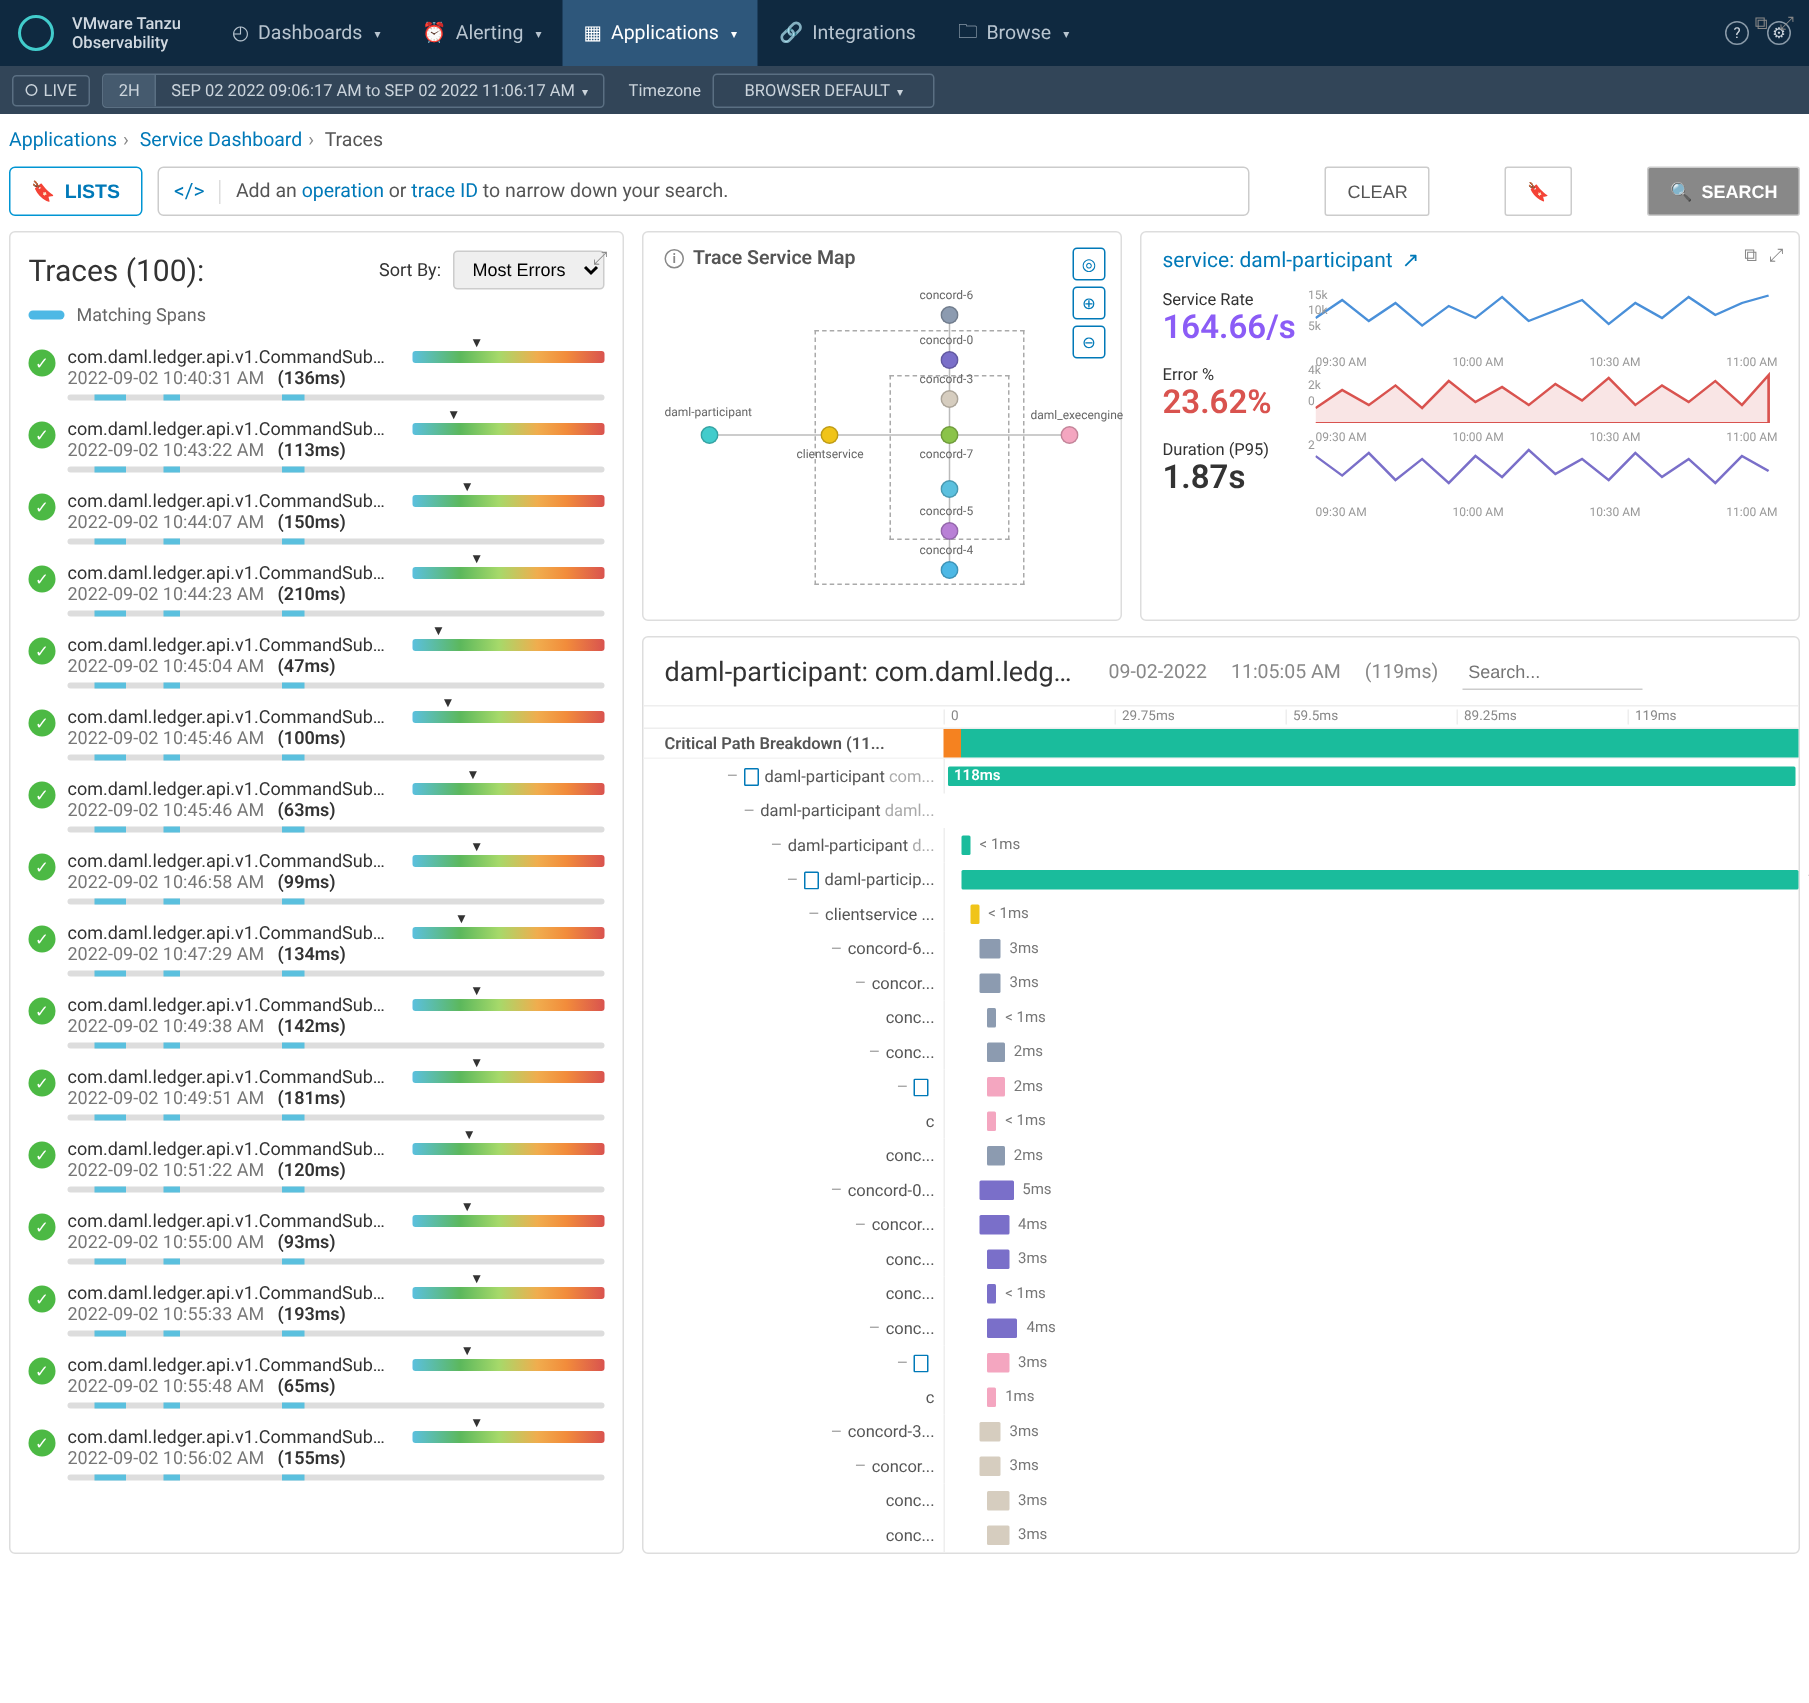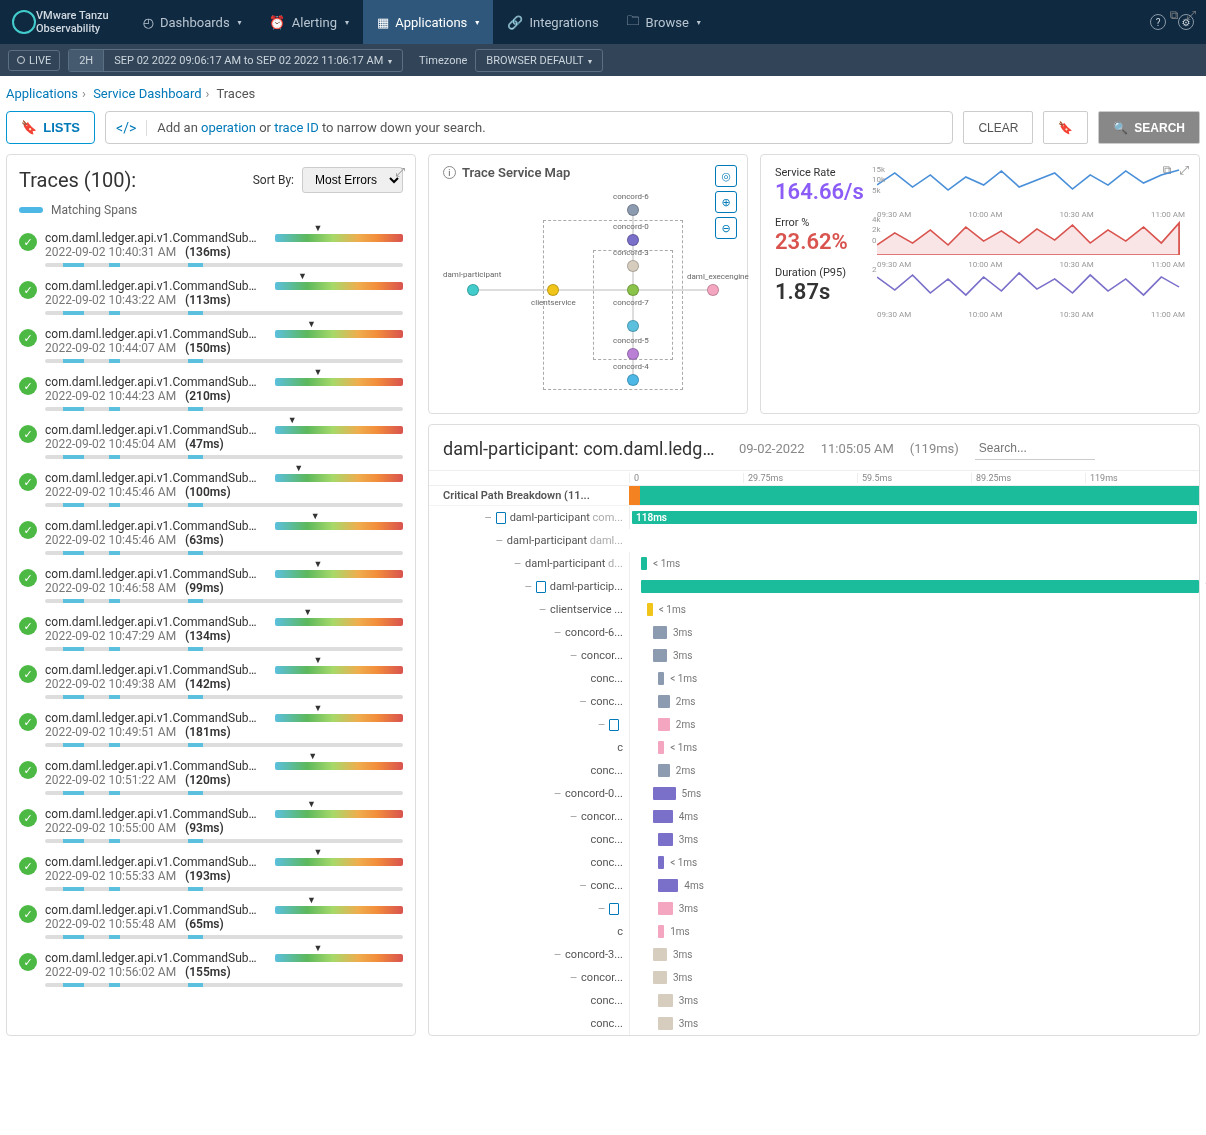--- a/index.html
+++ b/index.html
@@ -1,49 +1,49 @@
 <!DOCTYPE html>
 <html><head>
 <meta charset="utf-8">
 <style>
 * { box-sizing: border-box; margin: 0; padding: 0; }
 body { font-family: -apple-system, BlinkMacSystemFont, "Segoe UI", Roboto, sans-serif; font-size: 12px; color: #333; background: #fff; width: 1206px; overflow-x: hidden; }
 .topnav { background: #0f2940; height: 44px; display: flex; align-items: center; padding: 0 12px; color: #d0d8e0; }
-.logo { display: flex; align-items: center; gap: 0; margin-right: 20px; }
+.logo { display: flex; align-items: center; gap: 12px; margin-right: 20px; }
 .logo-icon { width: 24px; height: 24px; border: 2px solid #42cccc; border-radius: 50%; }
 .logo-text { font-size: 11px; line-height: 1.2; font-weight: 500; }
 .nav-items { display: flex; gap: 0; }
 .nav-item { padding: 0 14px; height: 44px; display: flex; align-items: center; gap: 6px; cursor: pointer; color: #b8c5d0; font-size: 13px; }
 .nav-item.active { background: #2e577b; color: #fff; }
 .caret { font-size: 8px; margin-left: 2px; }
 .topnav-right { margin-left: auto; display: flex; gap: 12px; align-items: center; }
 .help-icon, .gear-icon { width: 16px; height: 16px; border: 1.5px solid #8a9aa8; border-radius: 50%; font-size: 10px; display: flex; align-items: center; justify-content: center; cursor: pointer; }
 
 .timebar { background: #324558; height: 32px; display: flex; align-items: center; padding: 0 8px; gap: 8px; color: #cbd4dc; font-size: 11px; }
 .live-btn { border: 1px solid #5a6f82; border-radius: 3px; padding: 3px 8px; display: flex; align-items: center; gap: 4px; cursor: pointer; }
 .live-dot { width: 8px; height: 8px; border: 1.5px solid #cbd4dc; border-radius: 50%; }
 .time-group { border: 1px solid #5a6f82; border-radius: 3px; display: flex; overflow: hidden; }
 .time-seg { padding: 4px 10px; border-right: 1px solid #5a6f82; cursor: pointer; }
 .time-seg:last-child { border-right: none; }
 .time-seg.h2 { background: #455a6e; }
 .tz-label { margin-left: 8px; }
-.tz-select { border: 1px solid #5a6f82; border-radius: 3px; padding: 4px 10px; background: #324558; color: #cbd4dc; cursor: pointer; }
+.tz-select { border: 1px solid #5a6f82; border-radius: 3px; padding: 4px 20px; background: #324558; color: #cbd4dc; cursor: pointer; }
 
 .breadcrumb { padding: 10px 6px; font-size: 13px; color: #0079b8; }
 .breadcrumb a { color: #0079b8; text-decoration: none; }
 .breadcrumb .sep { color: #888; margin: 0 4px; }
 .breadcrumb .current { color: #555; }
 
 .searchbar { display: flex; gap: 10px; padding: 0 6px 10px; align-items: stretch; }
 .lists-btn { border: 1px solid #0095d3; color: #0079b8; border-radius: 4px; padding: 8px 14px; display: flex; align-items: center; gap: 6px; font-size: 13px; font-weight: 600; cursor: pointer; background: #fff; }
 .search-wrap { flex: 1; border: 1px solid #ccc; border-radius: 4px; display: flex; align-items: center; padding: 0 10px; gap: 10px; }
 .code-icon { color: #0079b8; font-size: 14px; border-right: 1px solid #ddd; padding-right: 10px; }
 .search-hint { color: #555; font-size: 13px; }
 .search-hint .link { color: #0079b8; }
-.clear-btn, .bk-btn, .srch-btn { border: 1px solid #ccc; border-radius: 2px; padding: 8px 14px; font-size: 12px; cursor: pointer; background: #fff; color: #555; }
+.clear-btn, .bk-btn, .srch-btn { border: 1px solid #ccc; border-radius: 2px; padding: 8px 14px; font-size: 12px; cursor: pointer; background: #fff; color: #555; margin-left: 40px; }
 .srch-btn { background: #888; color: #fff; display: flex; align-items: center; gap: 6px; font-weight: 600; }
 
 .main { display: flex; gap: 12px; padding: 0 6px; }
 .col-left { width: 410px; border: 1px solid #ddd; border-radius: 4px; padding: 12px; position: relative; }
 .col-right { flex: 1; display: flex; flex-direction: column; gap: 10px; }
 .row-top { display: flex; gap: 12px; }
 .panel { border: 1px solid #ddd; border-radius: 4px; padding: 10px 14px; position: relative; }
 .map-panel { width: 320px; height: 260px; }
 .metrics-panel { flex: 1; height: 260px; }
 .trace-detail { border: 1px solid #ddd; border-radius: 4px; padding: 12px 0 0 0; flex: 1; }
@@ -491,20 +491,24 @@
           <div class="node" style="left:264px;top:94px;background:#f4a6c0"></div>
             <div class="node-lbl" style="left:244px;top:82px">daml_execengine</div>
         </div>
       </div>
 
       <div class="panel metrics-panel">
         <div class="pop-ic">
             <span>⧉</span>
             <span>⤢</span>
           </div>
+        <div class="svc-title">
+            <span>service: daml-participant</span>
+            <span>↗</span>
+          </div>
         <div class="metric-row">
           <div class="metric-info">
               <div class="metric-lbl">Service Rate</div>
               <div class="metric-val" style="color:#8b5cf6">164.66/s</div>
             </div>
           <div class="spark"><div class="yaxis">
                 <div>15k</div>
                 <div>10k</div>
                 <div>5k</div>
               </div><svg viewBox="0 0 260 40" preserveAspectRatio="none">

